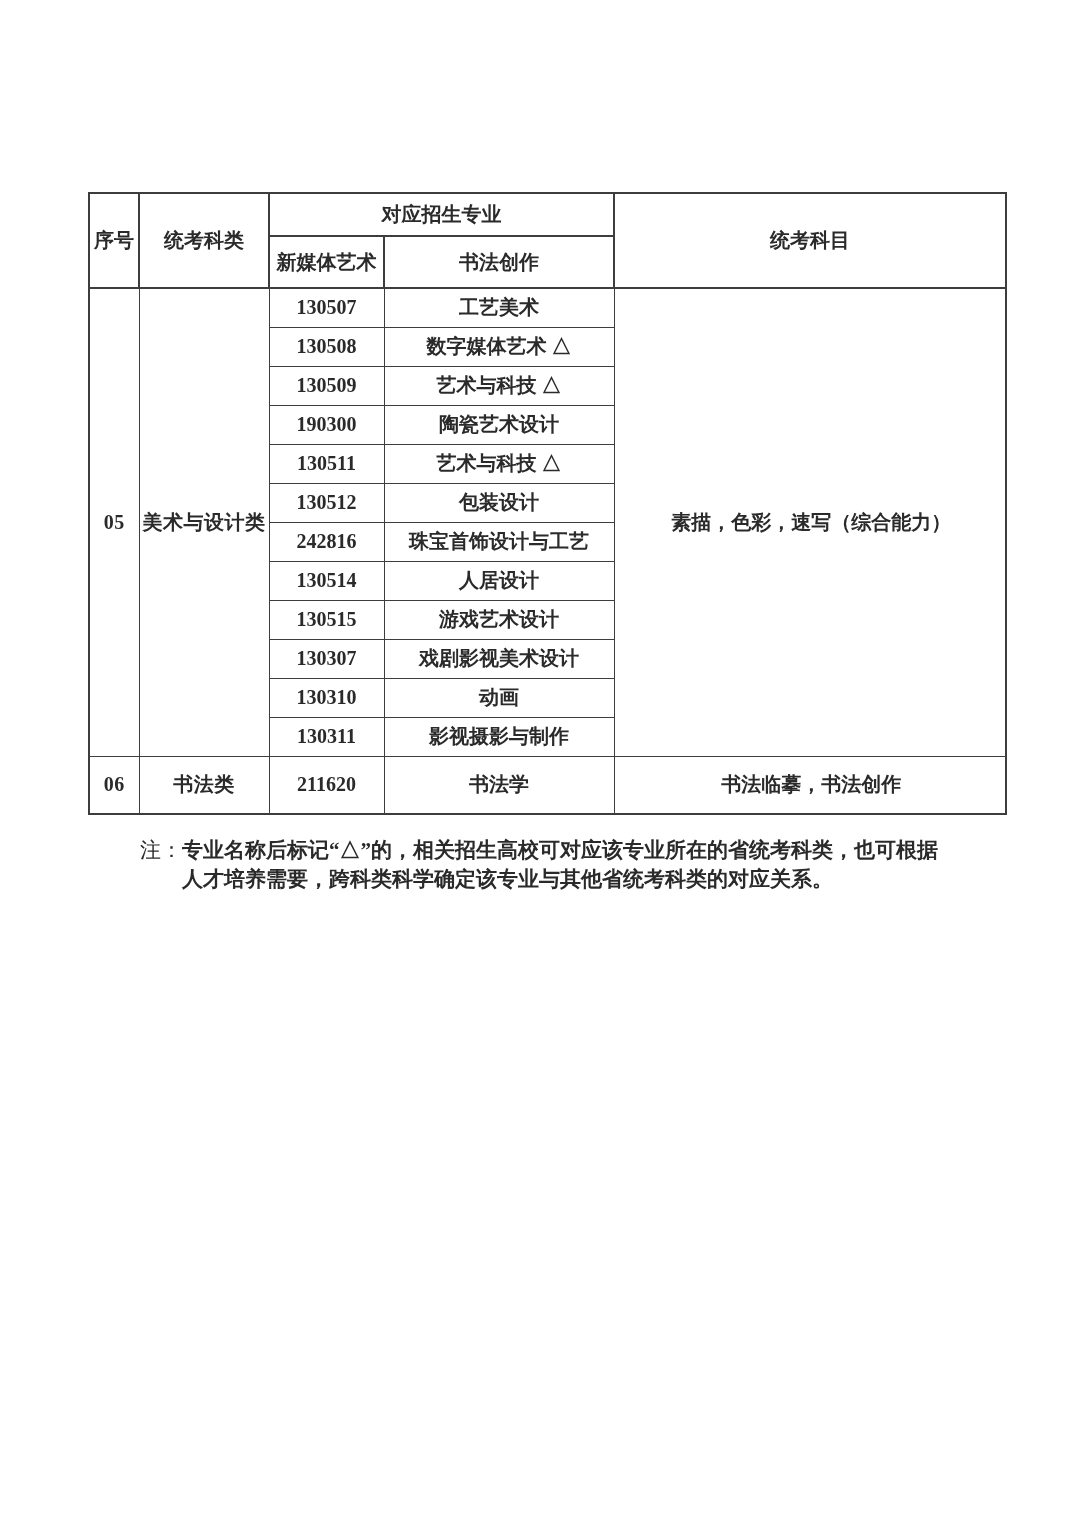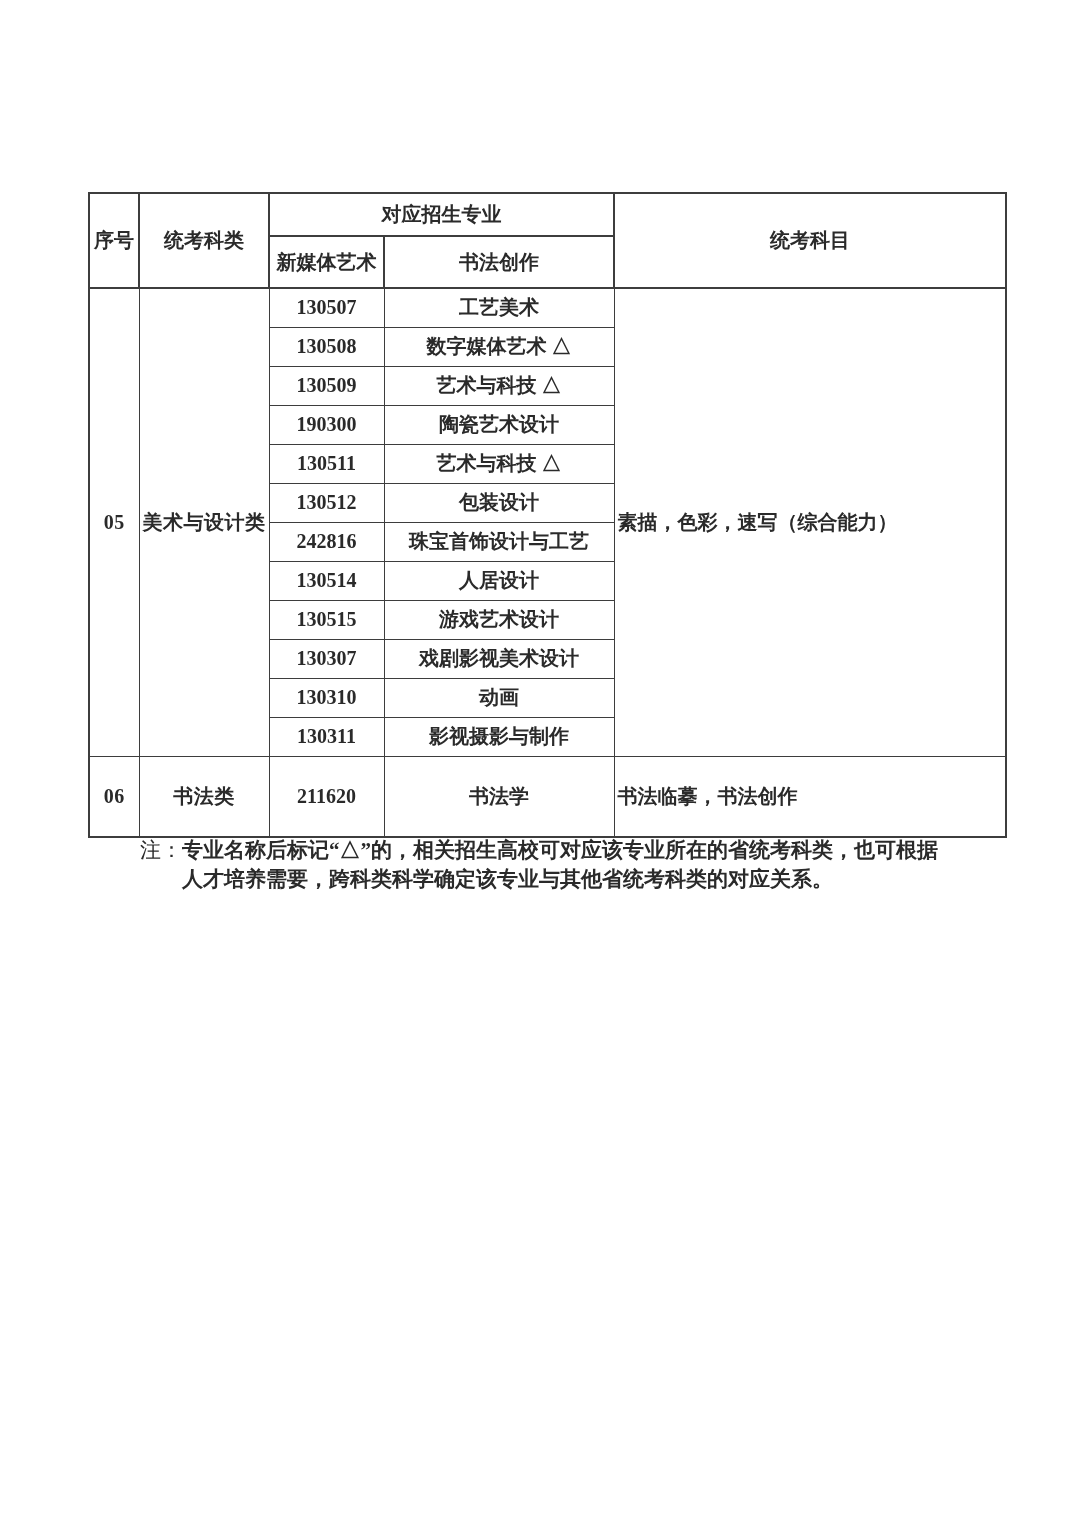--- a/index.html
+++ b/index.html
@@ -35,23 +35,23 @@
     border-radius: 16px;
   }
   tr.h1 { height: 43px; }
   tr.h2 { height: 52px; }
   .doc-table td {
     font-size: 20px;
     font-weight: bold;
     color: #2a2a2a;
   }
   tr.row-multi { height: 39px; }
-  tr.row-single { height: 81px; }
+  tr.row-single { height: 58px; }
   td.subjects-cell {
-    text-align: left;
+    text-align: center;
     padding-left: 3px;
   }
   td.serial-cell, td.category-cell { letter-spacing: 0.5px; }
 
   .note {
     position: absolute;
     left: 140px; top: 836px;
     display: flex;
     font-size: 21px;
     line-height: 29px;

